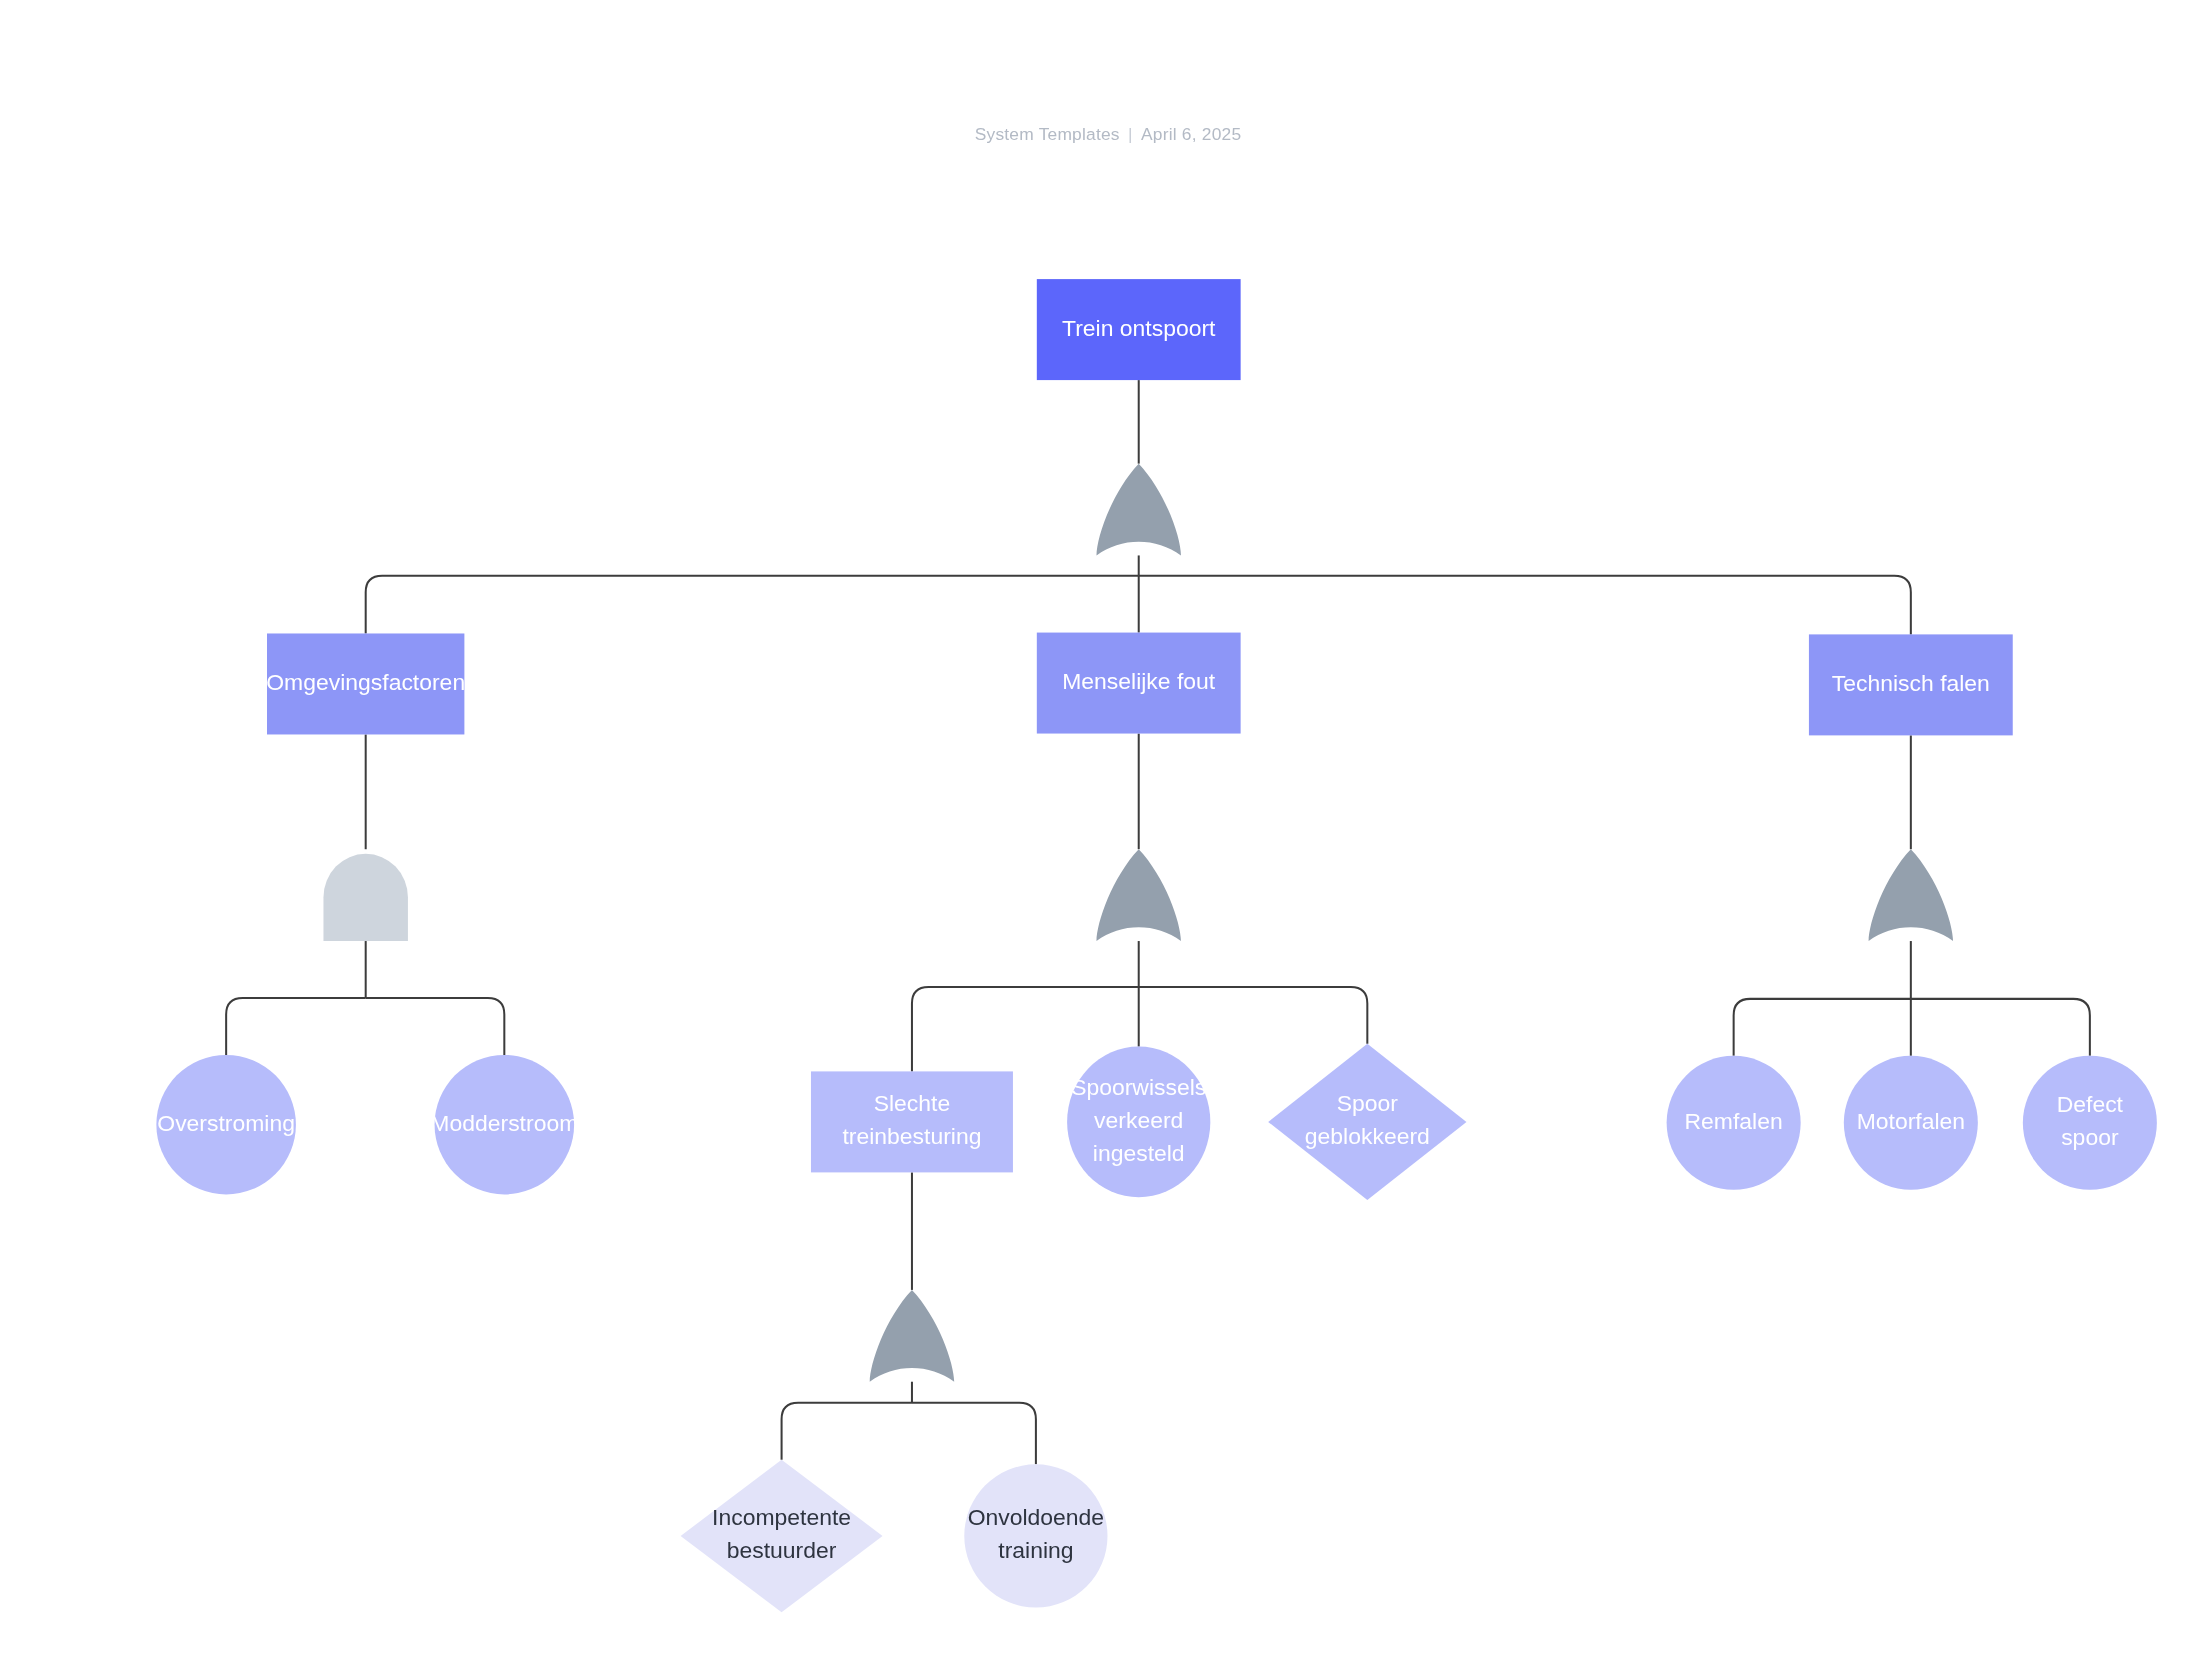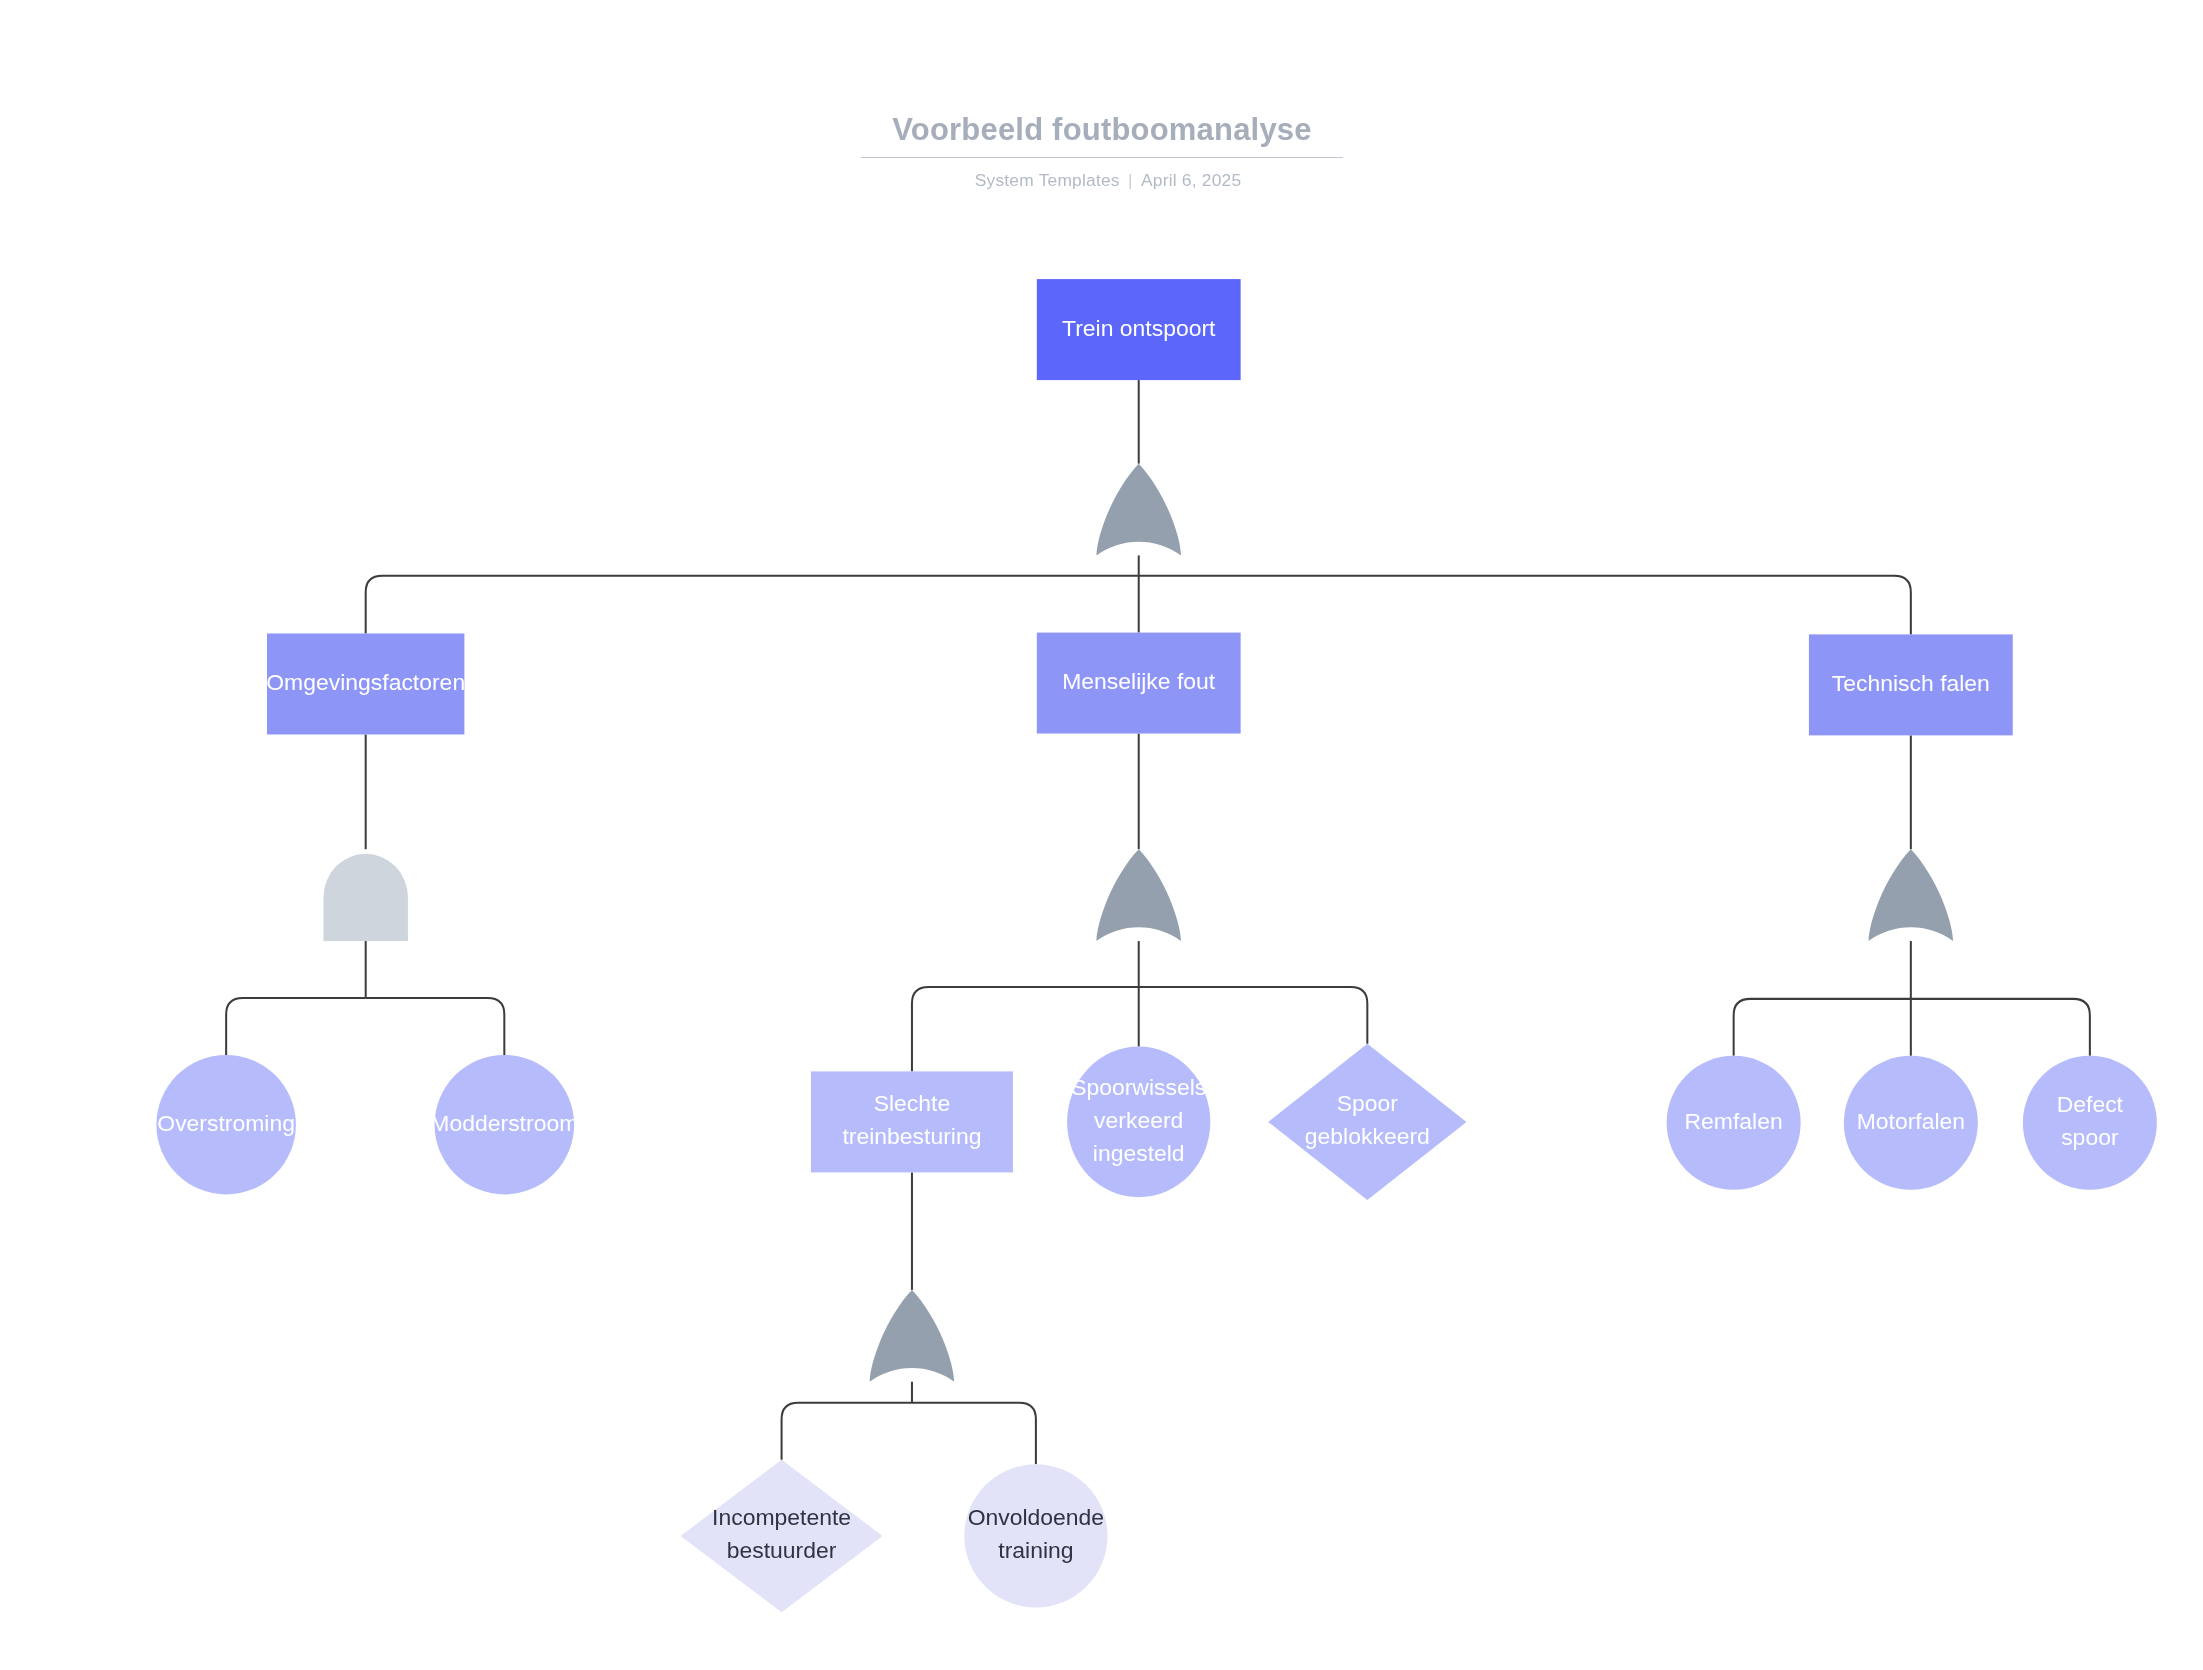--- a/index.html
+++ b/index.html
@@ -60,21 +60,20 @@
   .edge {
     fill: none;
     stroke: #3c3c3c;
     stroke-width: 2.2;
   }
 </style>
 </head>
 <body>
 
 <div class="title-block">
-  <div class="doc-title">Voorbeeld foutboomanalyse</div>
   <div class="doc-sub">
     <span>System Templates</span><span class="sep">|</span><span>April 6, 2025</span>
   </div>
 </div>
 
 <svg id="canvas" viewBox="0 0 2400 1819">
   <g id="edges-layer">
       <path d="M 1240 414 L 1240 505" class="edge" stroke="#3c3c3c"></path>
       <path d="M 1240 605 L 1240 627" class="edge" stroke="#3c3c3c"></path>
       <path d="M 1240 627 L 416 627 Q 398 627 398 645 L 398 690" class="edge" stroke="#3c3c3c"></path>

